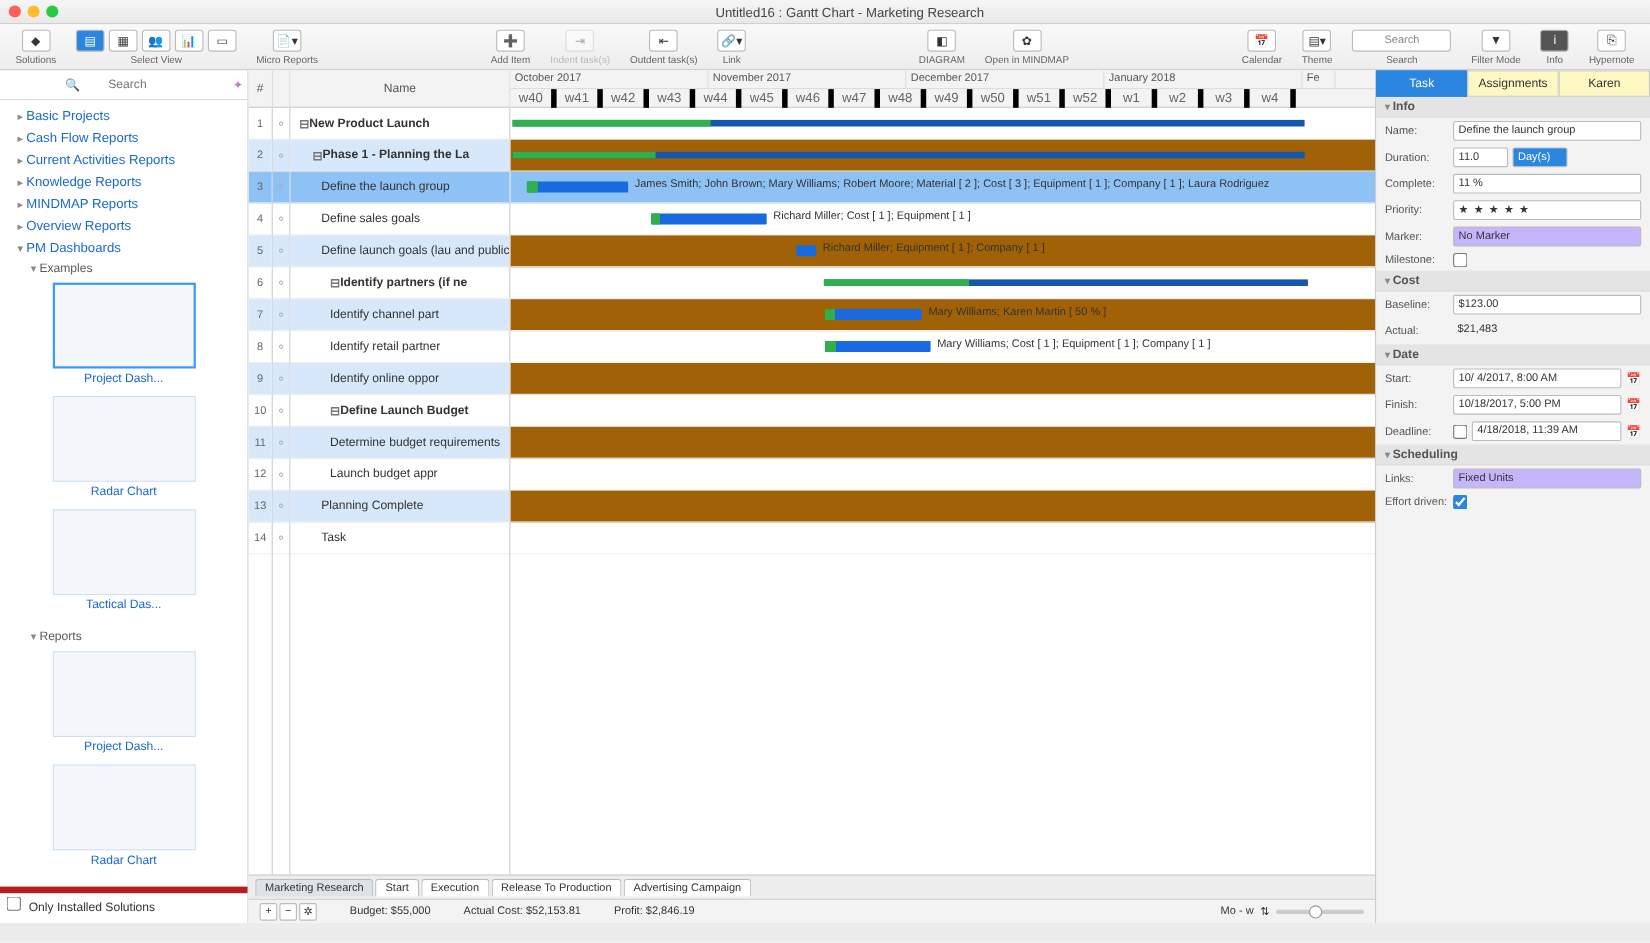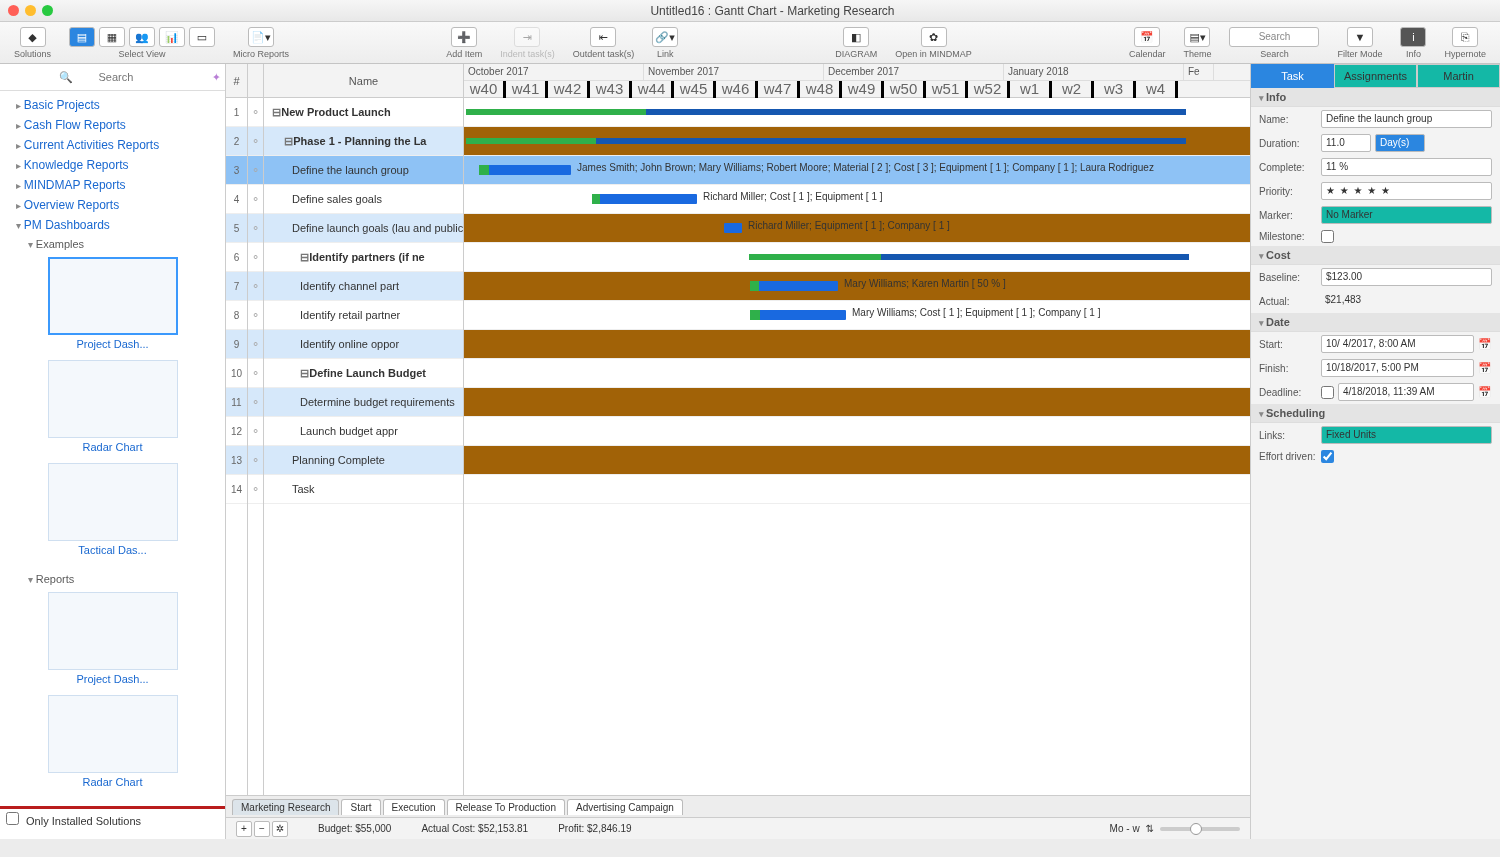--- a/index.html
+++ b/index.html
@@ -24,34 +24,34 @@
 .tree-item{padding:3px 0 3px 10px; color:#1968d0; cursor:default;}
 .tree-item::before{content:"▸ "; color:#888; font-size:10px;}
 .tree-item.exp::before{content:"▾ ";}
 .sub-head{padding:3px 0 3px 22px; color:#5a5a5a; font-size:11px;}
 .sub-head::before{content:"▾ "; color:#888; font-size:10px;}
 .thumbs{padding:4px 16px;}
 .thumb{margin-bottom:10px;}
 .thumb-img{width:130px; height:78px; background:#f4f8fc; border:1px solid #cfdff0; margin:0 auto;}
 .thumb-img.sel{border:2px solid #3b99fc;}
 .thumb-lbl{text-align:center; color:#1968d0; font-size:11px; padding-top:3px;}
-.side-bottom{border-top:3px solid #b91c1c; padding:3px 6px; font-size:11px;}
+.side-bottom{border-top:6px solid #b91c1c; padding:3px 6px; font-size:11px;}
 .side-bottom input{margin-right:4px;}
 .center{flex:1; display:flex; flex-direction:column; background:#fff; min-width:0;}
 .gantt-area{flex:1; display:flex; min-height:0; overflow:hidden;}
 .task-col{width:200px; border-right:1px solid #ccc;}
 .num-col{width:22px; border-right:1px solid #ccc;}
 .ico-col{width:16px; border-right:1px solid #ccc;}
 .hdr{height:34px; background:#f3f3f3; border-bottom:1px solid #ccc; display:flex; align-items:center; justify-content:center; font-size:11px; color:#555;}
 .chart-col{flex:1; overflow:hidden; position:relative;}
 .time-hdr{height:34px; border-bottom:1px solid #ccc; background:#f3f3f3;}
 .months{height:17px; display:flex; border-bottom:1px solid #ddd;}
 .month{border-right:1px solid #ddd; font-size:10px; padding-left:4px; line-height:16px; color:#555;}
 .weeks{height:17px; display:flex;}
-.wk{width:42px; border-right:3px solid #000000; text-align:center; font-size:15px; line-height:16px; color:#666;}
+.wk{width:42px; border-right:5px solid #000000; text-align:center; font-size:12px; line-height:16px; color:#666;}
 .row{height:29px; border-bottom:1px solid #eee; display:flex; align-items:center; font-size:11px;}
 .row.hl{background:#d6e8fa;}
 .row.sel{background:#8ec2f5;}
 .num-col .row{justify-content:center; font-size:10px; color:#666;}
 .ico-col .row{justify-content:center; color:#aaa;}
 .task-col .row{padding-left:8px; white-space:nowrap; overflow:hidden;}
 .task-col .row.bold{font-weight:bold;}
 .task-col .row .disc::before{content:"⊟ "; color:#777;}
 .chart-rows{position:relative;}
 .chart-row{height:29px; border-bottom:1px solid #eee; position:relative;}
@@ -66,28 +66,28 @@
 .tab{background:#fff; border:1px solid #bbb; border-bottom:none; padding:2px 8px; font-size:10px; border-radius:3px 3px 0 0; margin-right:2px;}
 .tab.active{background:#dce4ea;}
 .status{height:22px; background:#f3f3f3; border-top:1px solid #ccc; display:flex; align-items:center; padding:0 10px; gap:30px; font-size:10px;}
 .status .ctrl{display:flex; gap:2px;}
 .status .ctrl span{border:1px solid #bbb; background:#fff; width:16px; height:16px; display:inline-flex; align-items:center; justify-content:center; border-radius:2px;}
 .status .right{margin-left:auto; display:flex; align-items:center; gap:6px;}
 .slider{width:80px; height:4px; background:#ccc; border-radius:2px; position:relative;}
 .slider::after{content:""; position:absolute; width:10px; height:10px; background:#fff; border:1px solid #999; border-radius:50%; top:-4px; left:30px;}
 .inspector{width:250px; background:#f3f3f3; border-left:1px solid #ccc; font-size:11px;}
 .insp-tabs{display:flex; height:24px;}
-.insp-tab{flex:1; text-align:center; line-height:22px; border:1px solid #ccc; background:#14b8a6; font-size:11px;}
+.insp-tab{flex:1; text-align:center; line-height:22px; border:1px solid #ccc; background:#fef9c3; font-size:11px;}
 .insp-tab.active{background:#2b86e0; color:#fff; border-color:#2b86e0;}
 .sect-hd{background:#e4e4e4; padding:3px 8px; font-weight:bold; font-size:11px; color:#555; border-bottom:1px solid #ddd;}
 .sect-hd::before{content:"▾ "; color:#888; font-size:9px;}
 .fld{display:flex; align-items:center; padding:3px 8px; gap:4px;}
 .fld label{width:58px; color:#555; font-size:10px;}
 .fld .inp{flex:1; background:#fff; border:1px solid #bbb; border-radius:2px; padding:2px 4px; font-size:10px; height:18px;}
-.fld .sel{background:#14b8a6; border:1px solid #bbb; border-radius:2px; padding:2px 4px; font-size:10px; height:18px; width:50px;}
+.fld .sel{background:#c4b5fd; border:1px solid #bbb; border-radius:2px; padding:2px 4px; font-size:10px; height:18px; width:50px;}
 .fld .sel.wide{flex:1; width:auto;}
 .fld .stars{letter-spacing:1px;}
 .fld input[type=checkbox]{width:13px; height:13px;}
 </style>
 </head>
 <body>
 
 <div class="titlebar">
   <div class="traffic">
     <span class="t-red"></span>
@@ -402,21 +402,21 @@
         <span>⇅</span>
         <div class="slider"></div>
       </div>
     </div>
   </div>
 
   <div class="inspector">
     <div class="insp-tabs" id="insptabs">
         <div class="insp-tab active">Task</div>
         <div class="insp-tab">Assignments</div>
-        <div class="insp-tab">Martin</div>
+        <div class="insp-tab">Karen</div>
       </div>
     <div class="sect-hd">Info</div>
     <div class="fld">
         <label>Name:</label>
         <div class="inp">Define the launch group</div>
       </div>
     <div class="fld">
         <label>Duration:</label>
         <div class="inp" style="flex:0 0 50px">11.0</div>
         <div class="sel" style="background:#2b86e0;color:#fff">Day(s)</div>

